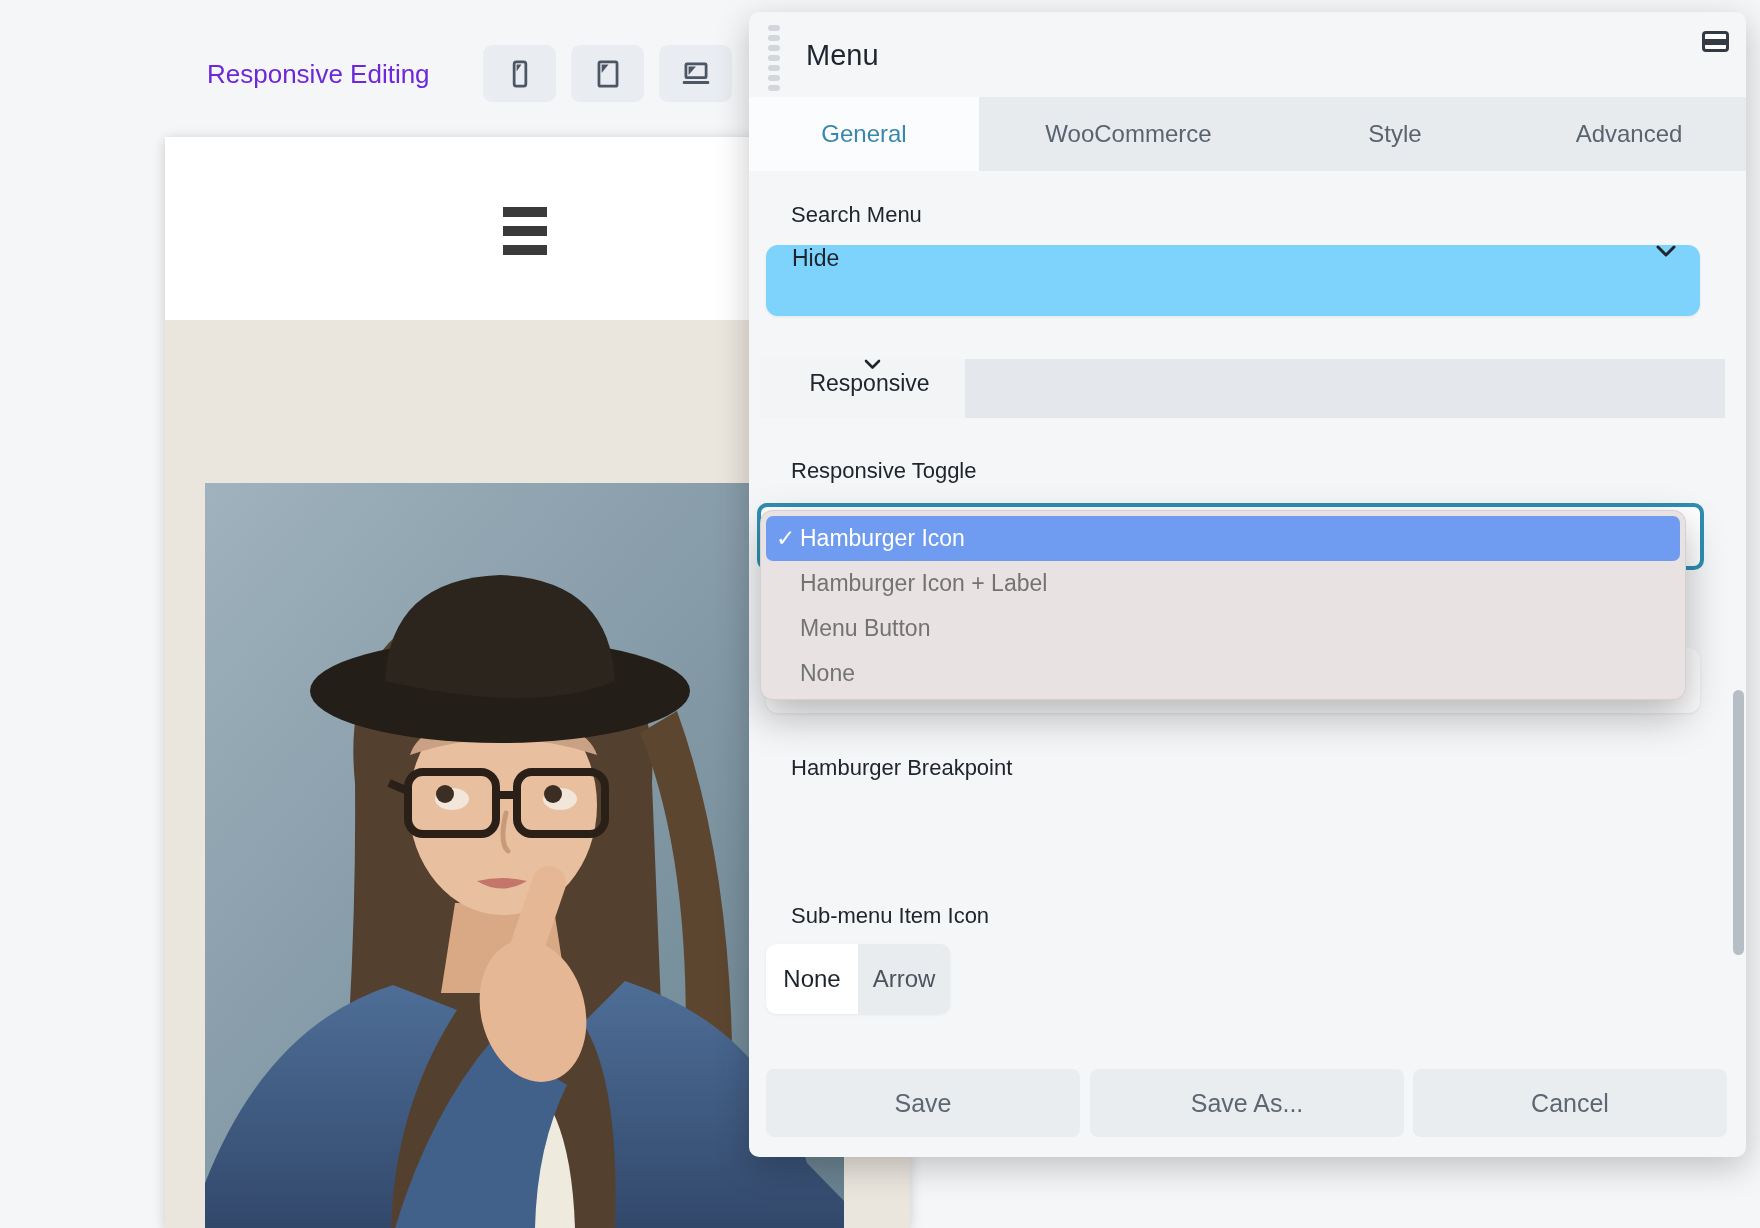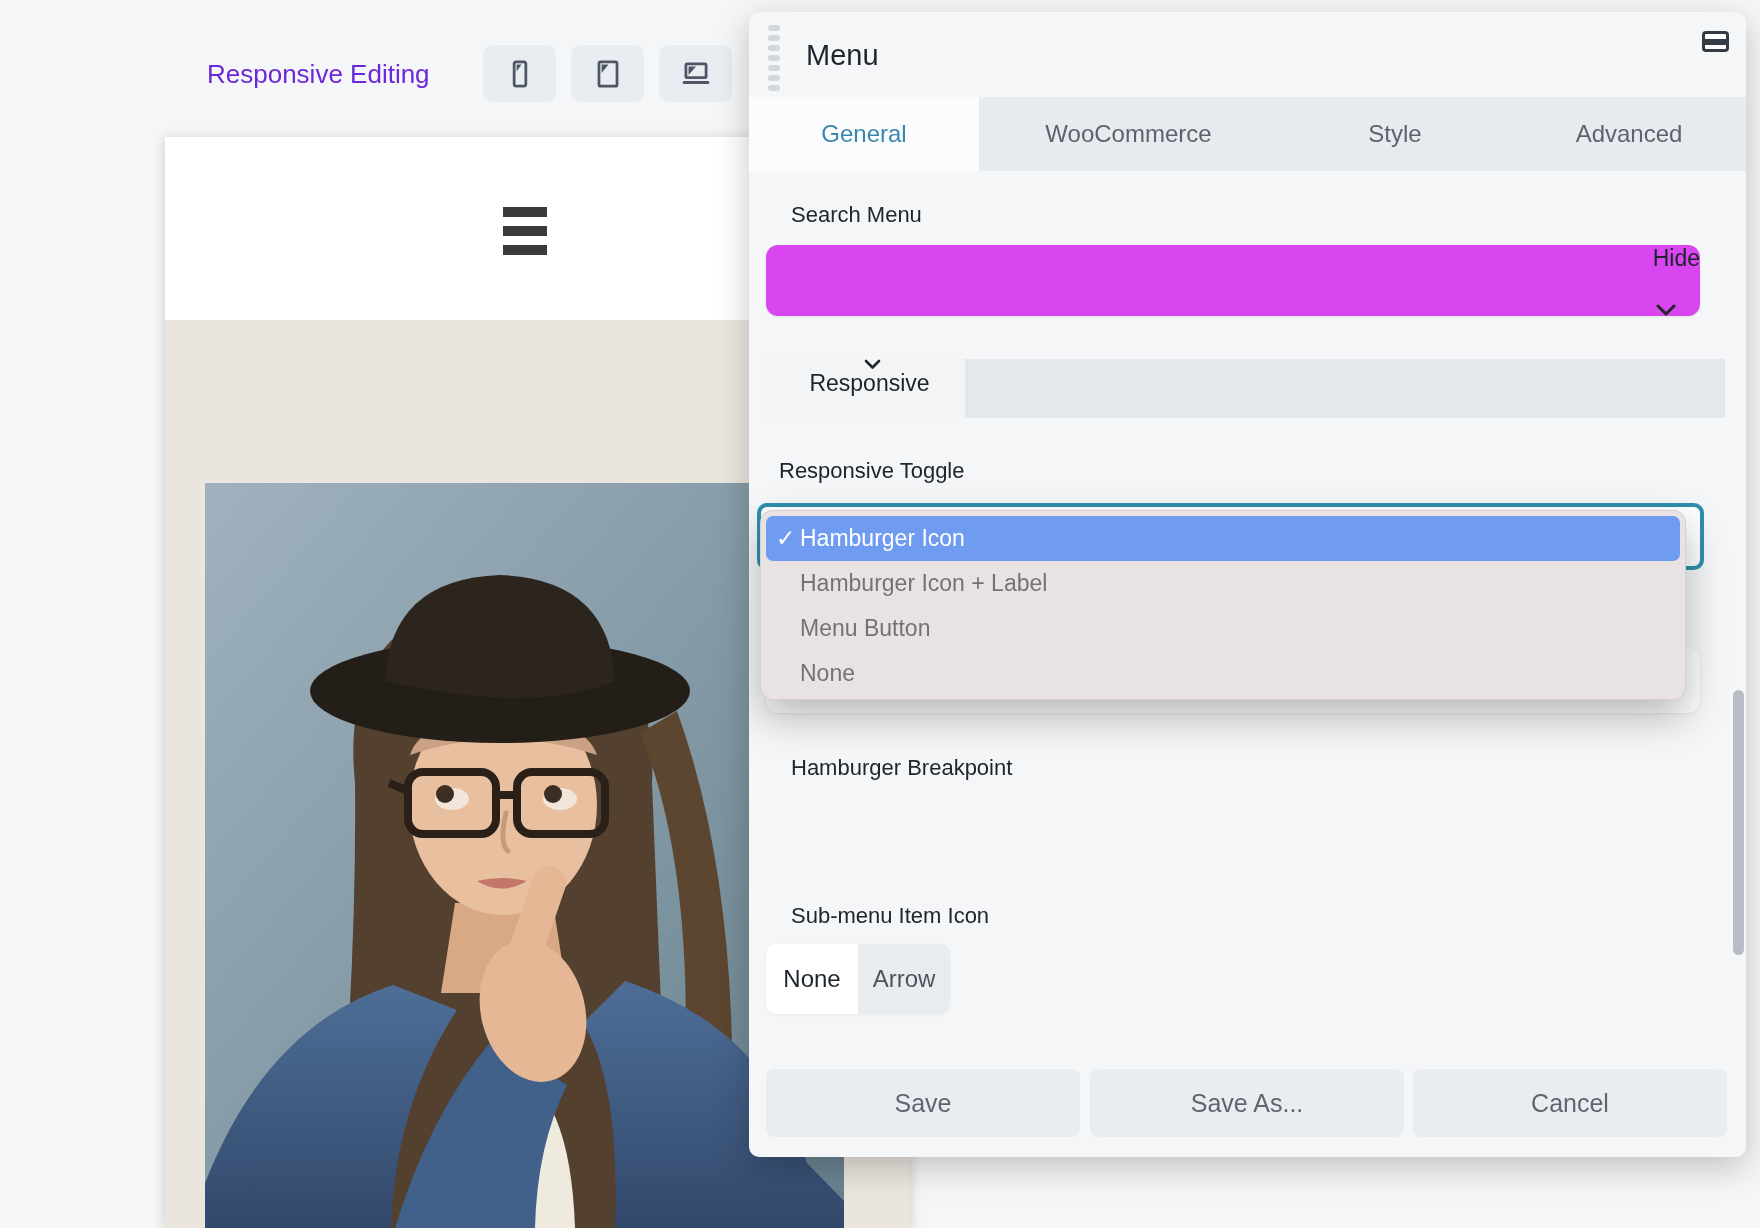--- a/index.html
+++ b/index.html
@@ -29,22 +29,22 @@
   .drag-handle{position:absolute;left:19px;top:13px;cursor:grab;}
   .drag-handle i{display:block;width:12px;height:6px;border-radius:3px;background:#d3d7dc;margin-bottom:4px;}
   .panel-title{position:absolute;left:57px;top:27px;font-size:29px;font-weight:500;color:#1f2630;}
   .window-btn{position:absolute;right:17px;top:19px;width:27px;height:21px;border:3px solid #343b45;
     border-radius:4px;background:#fff;cursor:pointer;padding:0;box-sizing:border-box;overflow:hidden;}
   .window-btn b{display:block;height:6px;background:#343b45;}
   .tabs{position:absolute;left:0;top:85px;width:997px;height:74px;display:flex;background:#e8ebee;}
   .tab{display:flex;align-items:center;justify-content:center;font-size:24px;color:#5a6370;cursor:pointer;}
   .tab.active{background:#fbfcfd;color:#3a87ad;}
   .field-label{position:absolute;font-size:22px;color:#20262e;}
-  .select{position:absolute;background:#d946ef;border-radius:12px;box-shadow:0 1px 3px rgba(0,0,0,.07);
-    display:flex;align-items:flex-end;cursor:pointer;box-sizing:border-box;flex-direction:column;}
+  .select{position:absolute;background:#7dd3fc;border-radius:12px;box-shadow:0 1px 3px rgba(0,0,0,.07);
+    display:flex;align-items:flex-start;cursor:pointer;box-sizing:border-box;}
   .select .val{padding-left:26px;font-size:23px;color:#1d242c;flex:1;}
   .select .chev{margin-right:24px;display:flex;}
   .section-row{position:absolute;left:11px;top:347px;width:965px;height:59px;background:#e4e8ec;}
   .section-chip{width:205px;height:59px;background:#f2f4f6;display:flex;align-items:center;cursor:pointer;flex-direction:column;}
   .section-chip .chev{margin-left:20px;display:flex;}
   .section-chip .txt{margin-left:14px;font-size:23px;color:#20262e;}
   .focus-select{position:absolute;left:8px;top:491px;width:947px;height:67px;background:#fff;
     border:4px solid #2e8fb0;border-radius:10px;box-sizing:border-box;}
   .hidden-field{position:absolute;left:17px;top:636px;width:934px;height:65px;background:#fdfdfd;
     border-radius:12px;box-shadow:0 1px 3px rgba(0,0,0,.07);}
@@ -188,21 +188,21 @@
       <div class="section-chip">
         <span class="chev">
           <svg width="17" height="11" viewBox="0 0 17 11">
               <path d="M2 2 L8.5 8.5 L15 2" stroke="#20262a" stroke-width="2.6" fill="none" stroke-linecap="round" stroke-linejoin="round"></path>
             </svg>
         </span>
         <span class="txt">Responsive</span>
       </div>
     </div>
 
-    <div class="field-label" style="left:30px;top:446px;">Responsive Toggle</div>
+    <div class="field-label" style="left:42px;top:446px;">Responsive Toggle</div>
     <div class="focus-select"></div>
     <div class="hidden-field"></div>
 
     <div class="popup">
       <div class="opt selected">
         <span class="check">✓</span>
         <span>Hamburger Icon</span>
       </div>
       <div class="opt">
         <span>Hamburger Icon + Label</span>

